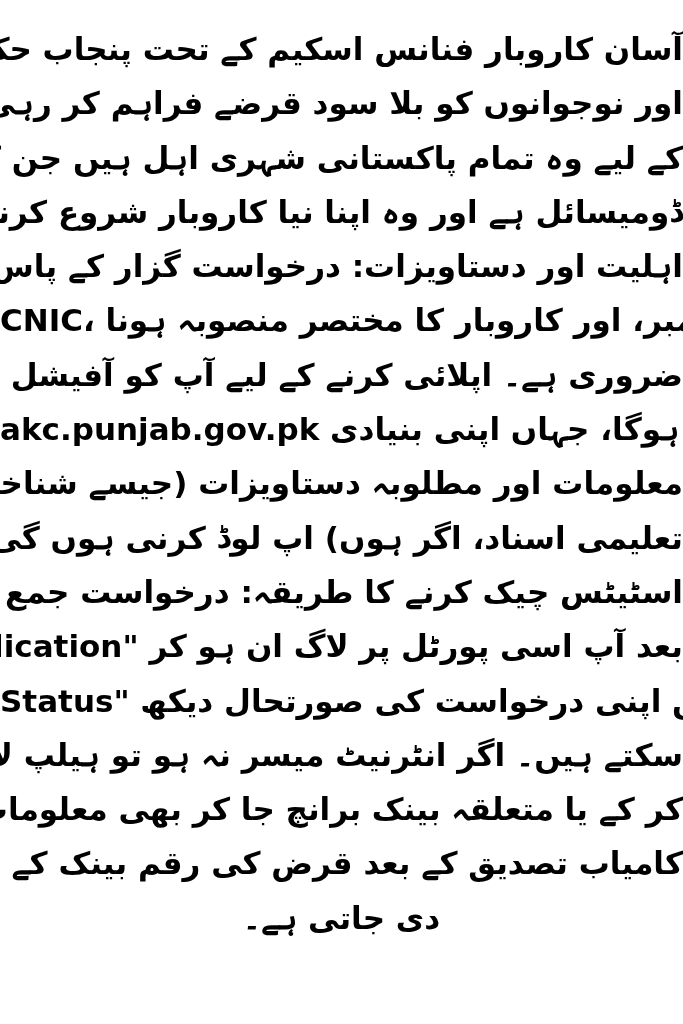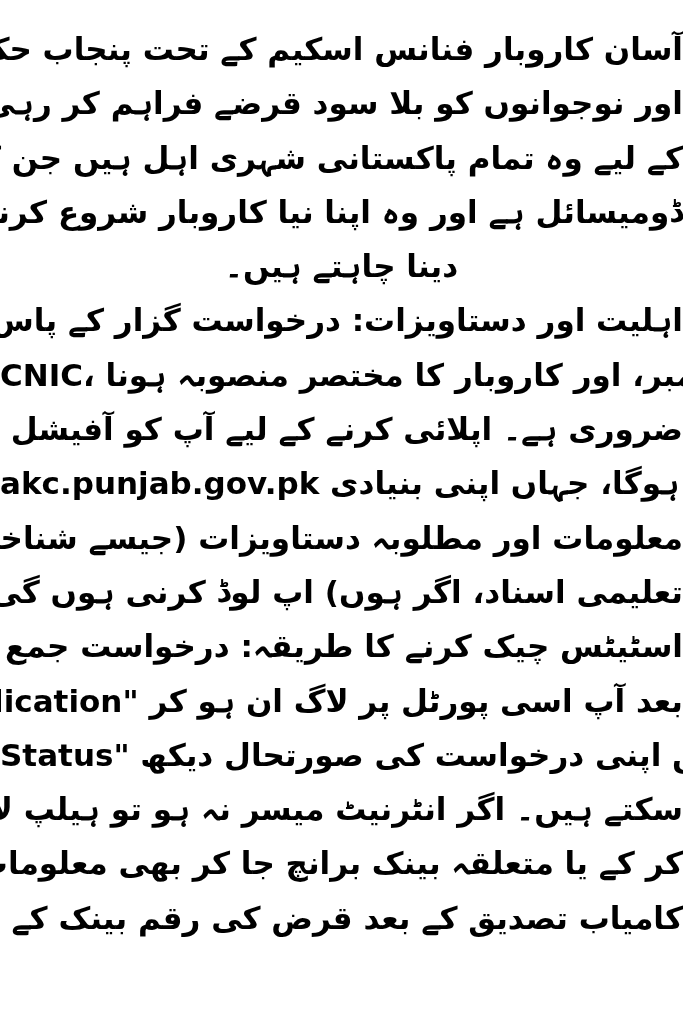--- a/index.html
+++ b/index.html
@@ -36,31 +36,31 @@
   </style>
 </head>
 <body>
 
 <div class="doc">
   <div>
     <div class="line">آسان کاروبار فنانس اسکیم کے تحت پنجاب حکومت چھوٹے کاروبار</div>
     <div class="line">اور نوجوانوں کو بلا سود قرضے فراہم کر رہی ہے۔ اس اسکیم</div>
     <div class="line">کے لیے وہ تمام پاکستانی شہری اہل ہیں جن کے پاس پنجاب کا</div>
     <div class="line">ڈومیسائل ہے اور وہ اپنا نیا کاروبار شروع کرنا یا پرانے کو وسعت</div>
-    <div class="line">دینا چاہتے ہیں۔</div>
   </div>
   <div>
     <div class="line">اہلیت اور دستاویزات: درخواست گزار کے پاس درست</div>
     <div class="line">CNIC، موبائل نمبر، اور کاروبار کا مختصر منصوبہ ہونا</div>
     <div class="line">ضروری ہے۔ اپلائی کرنے کے لیے آپ کو آفیشل پورٹل</div>
     <div class="line">akc.punjab.gov.pk پر جانا ہوگا، جہاں اپنی بنیادی</div>
     <div class="line">معلومات اور مطلوبہ دستاویزات (جیسے شناختی کارڈ کی کاپی اور</div>
     <div class="line">تعلیمی اسناد، اگر ہوں) اپ لوڈ کرنی ہوں گی۔</div>
   </div>
   <div>
     <div class="line">اسٹیٹس چیک کرنے کا طریقہ: درخواست جمع کروانے کے</div>
     <div class="line">بعد آپ اسی پورٹل پر لاگ ان ہو کر "Application</div>
     <div class="line">Status" کے سیکشن میں اپنی درخواست کی صورتحال دیکھ</div>
     <div class="line">سکتے ہیں۔ اگر انٹرنیٹ میسر نہ ہو تو ہیلپ لائن 1786 پر کال</div>
     <div class="line">کر کے یا متعلقہ بینک برانچ جا کر بھی معلومات لی جا سکتی ہیں۔</div>
     <div class="line">کامیاب تصدیق کے بعد قرض کی رقم بینک کے ذریعے منتقل کر</div>
+    <div class="line">دی جاتی ہے۔</div>
   </div>
 </div>
 
 </body></html>

